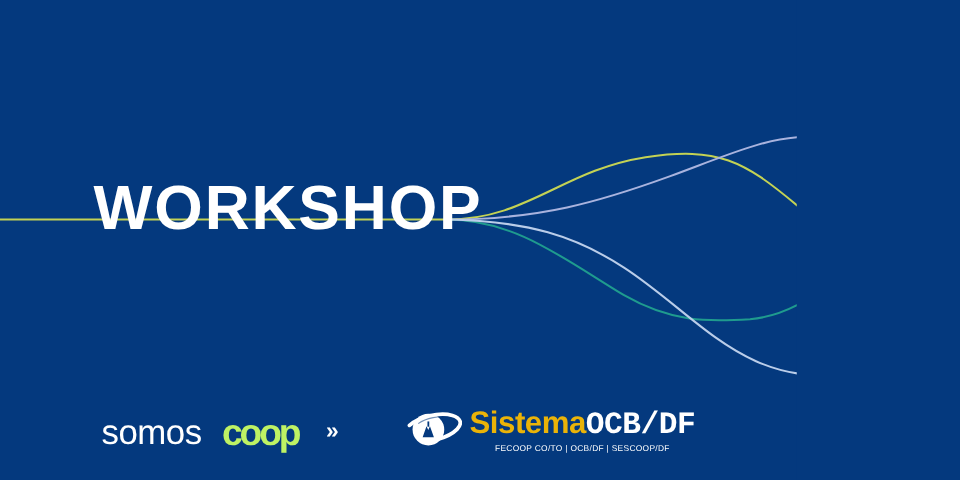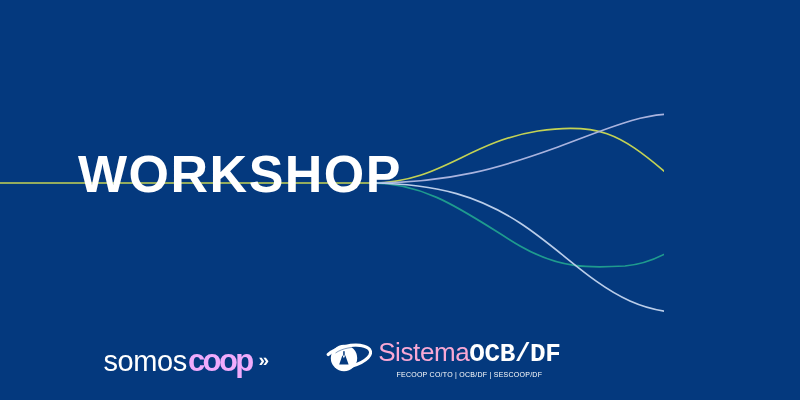--- a/index.html
+++ b/index.html
@@ -43,37 +43,37 @@
     bottom: 22px;
     display: flex;
     align-items: flex-end;
     justify-content: center;
     gap: 28px;
   }
   
   .somoscoop {
     display: flex;
     align-items: center;
-    gap: 0;
+    gap: 16px;
     color: #ffffff;
     height: 34px;
   }
   .somoscoop .sc-somos {
     font-family: "Liberation Sans", sans-serif;
     font-weight: 300;
     font-size: 29px;
     letter-spacing: -0.4px;
     color: #ffffff;
   }
   .somoscoop .sc-coop {
     font-family: "Liberation Sans", sans-serif;
     font-weight: 700;
     font-size: 31px;
     letter-spacing: -2.6px;
-    color: #f0abfc;
+    color: #bef264;
     margin-left: 1px;
   }
   .somoscoop .sc-chevron {
     font-family: "Liberation Sans", sans-serif;
     font-weight: 700;
     font-size: 19px;
     color: #ffffff;
     margin-left: 7px;
     margin-bottom: 2px;
   }
@@ -99,23 +99,23 @@
     flex-direction: column;
     align-items: flex-start;
   }
   .ocb-wordmark {
     display: flex;
     align-items: baseline;
     white-space: nowrap;
   }
   .ocb-sistema {
     font-family: "Liberation Sans", sans-serif;
-    font-weight: 400;
+    font-weight: 700;
     font-size: 26px;
-    color: #f9a8d4;
+    color: #eab308;
     letter-spacing: -0.4px;
   }
   .ocb-acronym {
     font-family: Liberation Mono, monospace;
     font-weight: 700;
     font-size: 26px;
     color: #ffffff;
     letter-spacing: -0.4px;
   }
   .ocb-tagline {

